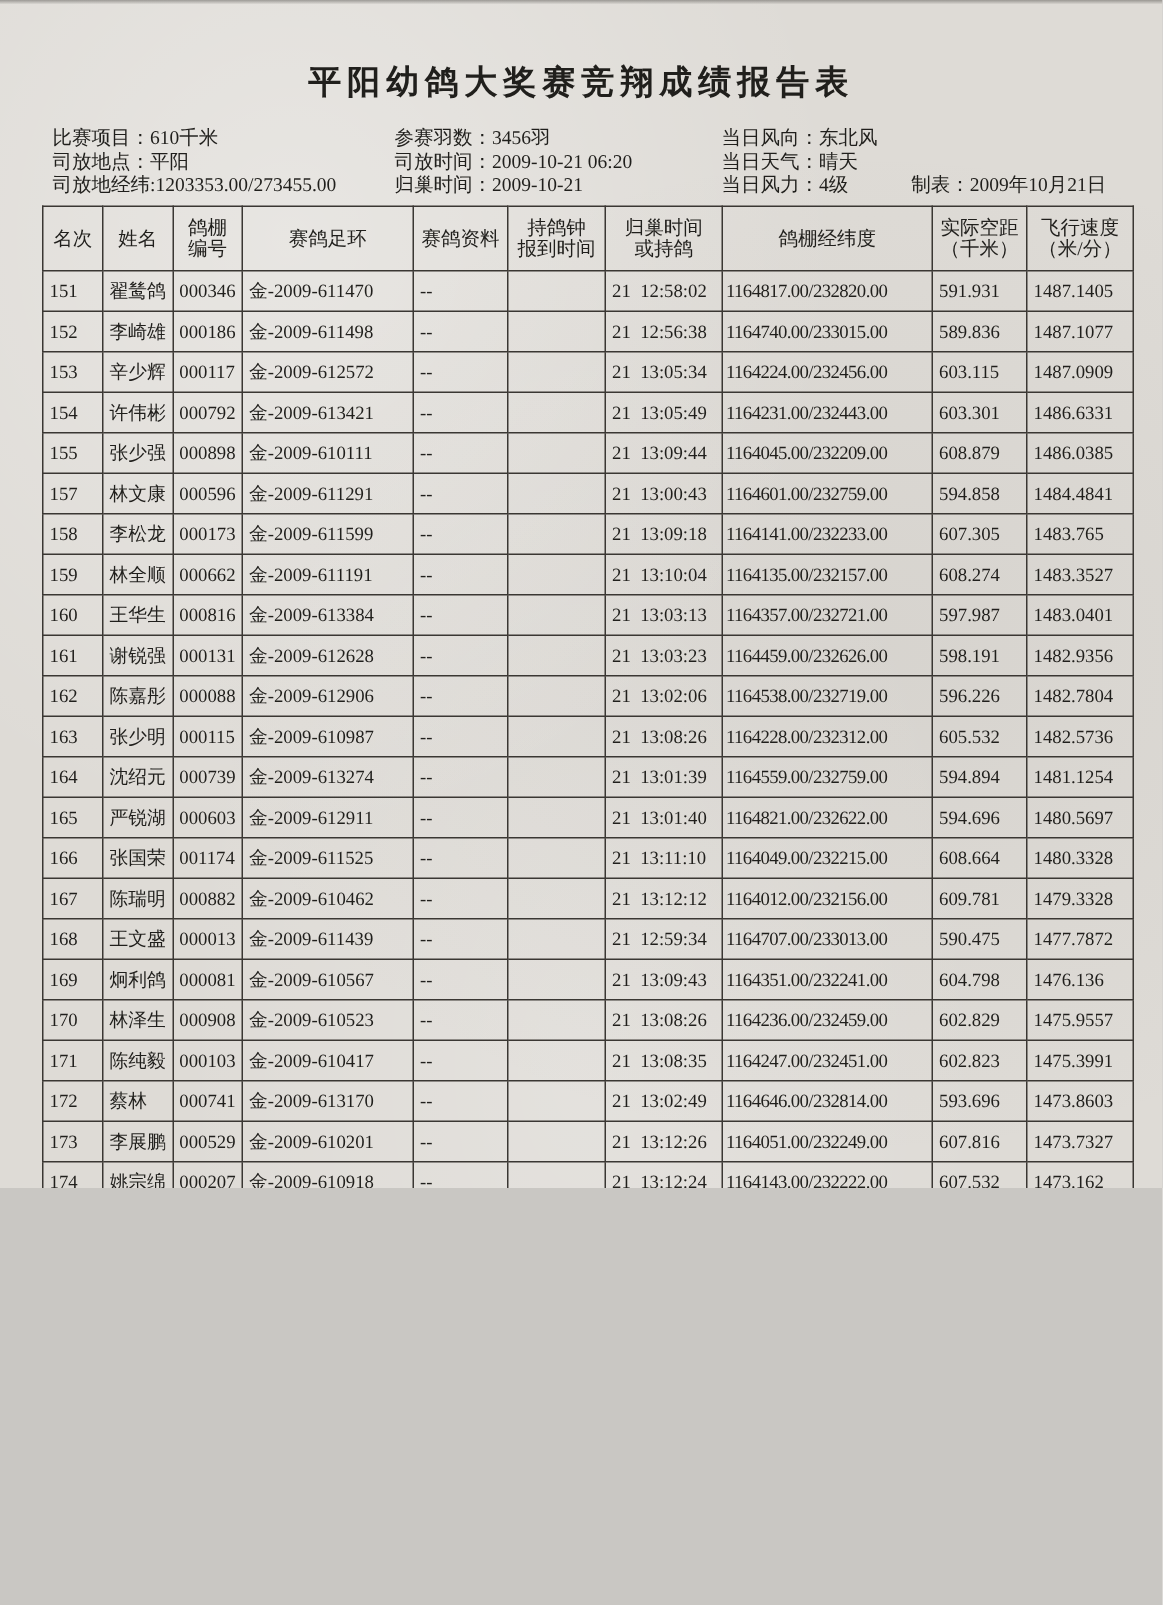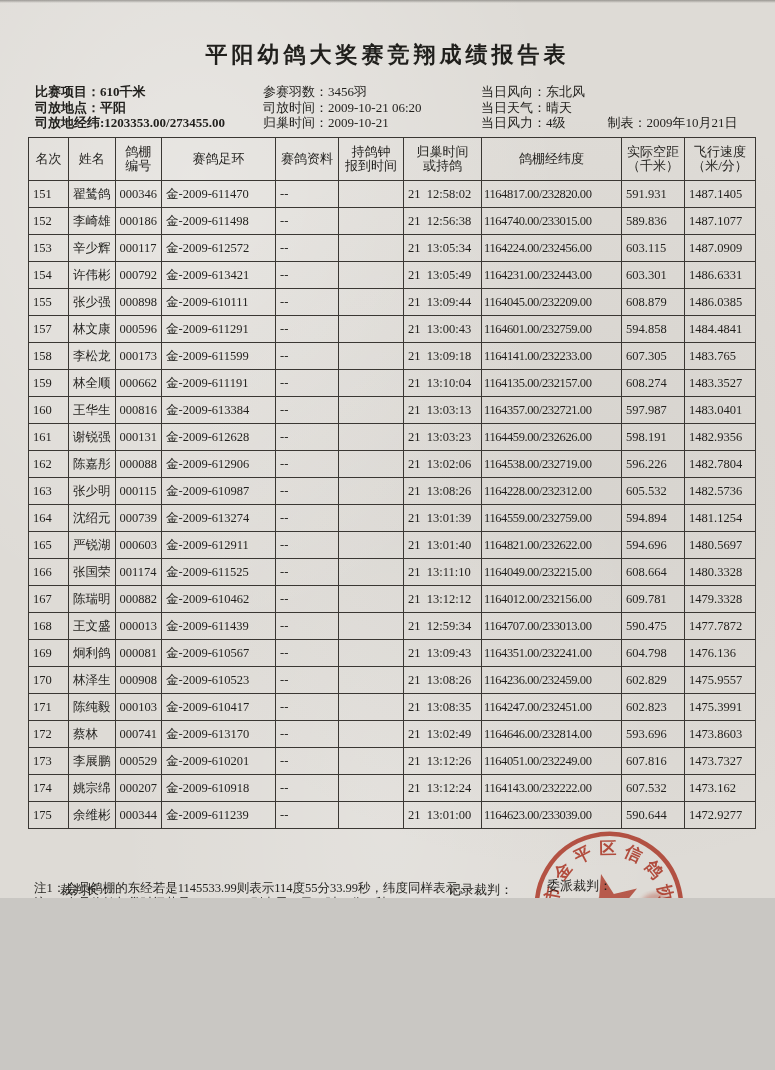--- a/index.html
+++ b/index.html
@@ -1,33 +1,33 @@
 <!DOCTYPE html>
 <html><head>
 <meta charset="utf-8">
 <style>
   html,body{margin:0;padding:0;background:#c9c7c3;}
   .page{
-    position:relative;width:775px;height:898px;overflow:hidden;
+    position:relative;width:775px;height:792px;overflow:hidden;
     background:
       radial-gradient(ellipse at 25% 20%, rgba(255,255,255,.30), transparent 45%),
       radial-gradient(ellipse at 75% 55%, rgba(120,115,108,.07), transparent 55%),
       radial-gradient(ellipse at 50% 90%, rgba(255,255,255,.18), transparent 50%),
       #deDCD8;
     background-color:#dedbd6;
     font-family:"Liberation Serif","DejaVu Serif",serif;
     color:#201f1c;
   }
   .scan-top{position:absolute;top:0;left:0;width:100%;height:3px;
     background:linear-gradient(180deg,rgba(70,68,64,.45),rgba(70,68,64,0));}
   .title{position:absolute;top:40px;left:0;width:100%;text-align:center;
     font-size:22px;font-weight:700;letter-spacing:4px;}
   .info{position:absolute;top:84px;left:35px;width:715px;font-size:13px;line-height:15.5px;}
   .info .col{position:absolute;top:0;white-space:nowrap;}
-  .info .col.c1{left:0;font-weight:bold;}
+  .info .col.c1{left:0;}
   .info .col.c2{left:228px;}
   .info .col.c3{left:446px;}
   .info .pair2{margin-left:42px;}
   .tbl-wrap{position:absolute;left:28px;top:137px;}
   table{border-collapse:collapse;table-layout:fixed;}
   th,td{border:1px solid #3a3733;overflow:hidden;}
   th{height:40px;font-weight:400;font-size:13px;line-height:14px;text-align:center;
      white-space:pre-line;padding:1px 2px;}
   td{height:24px;font-size:12.5px;padding:1px 4px;white-space:pre;text-align:left;}
   td.coord{letter-spacing:-0.4px;padding:1px 2px;}

